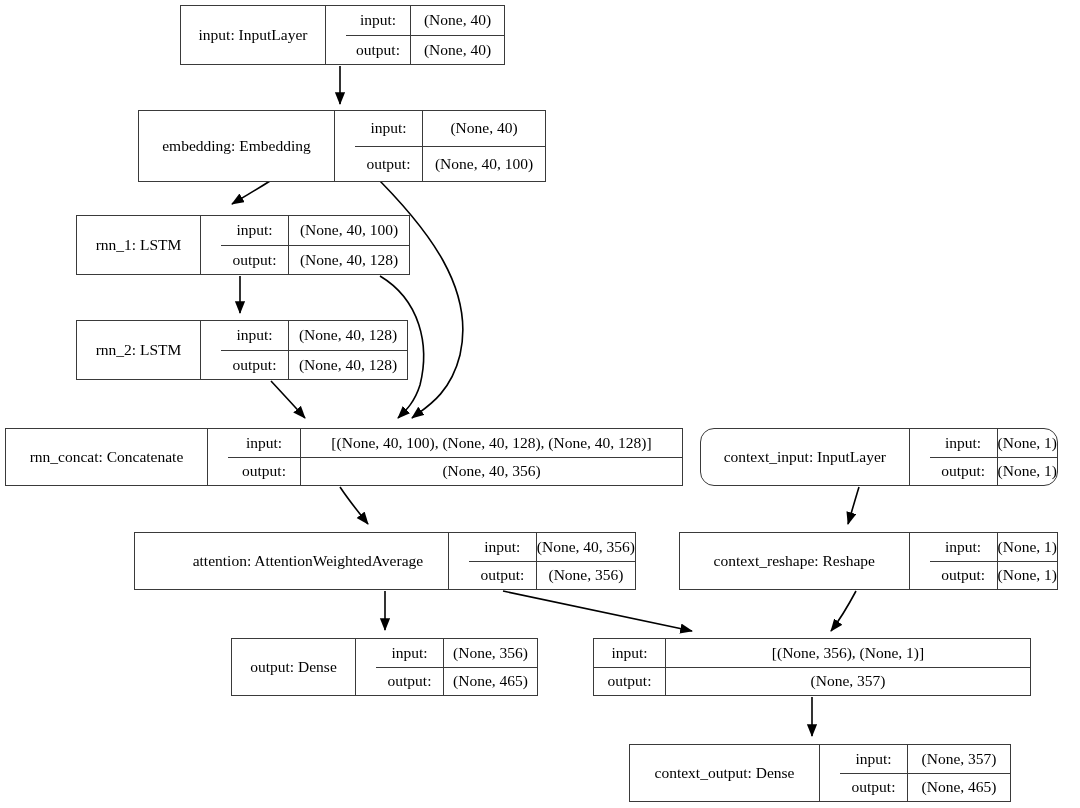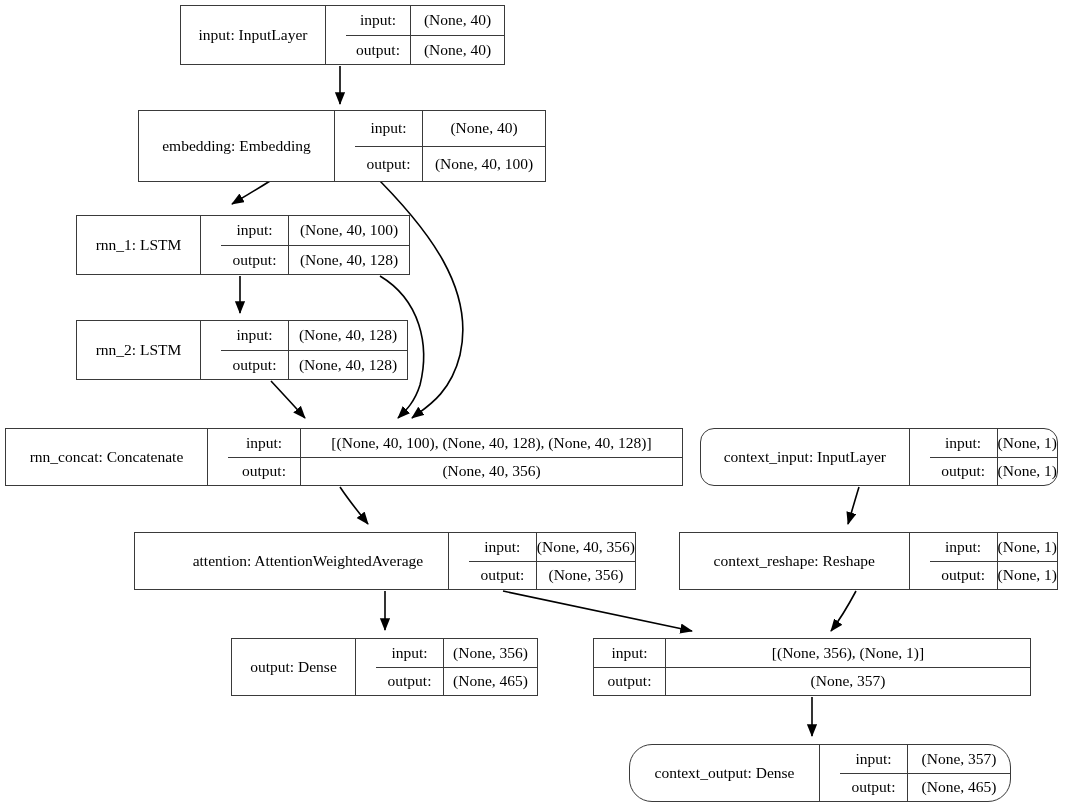--- a/index.html
+++ b/index.html
@@ -233,21 +233,21 @@
           <div class="grid-row top">
             <div class="cell-label" style="width: 72px;">input:</div>
             <div class="cell-value full">[(None, 356), (None, 1)]</div>
           </div>
           <div class="grid-row">
             <div class="cell-label" style="width: 72px;">output:</div>
             <div class="cell-value full">(None, 357)</div>
           </div>
         </div>
       </div>
-      <div class="node" style="left: 629px; top: 744px; width: 382px; height: 58px; border-radius: 23px;">
+      <div class="node" style="left: 629px; top: 744px; width: 382px; height: 58px;">
         <div class="node-name" style="width: 190px;">context_output: Dense</div>
         <div class="node-grid">
           <div class="grid-row top">
             <div class="cell-label" style="width: 68px;">input:</div>
             <div class="cell-value full">(None, 357)</div>
           </div>
           <div class="grid-row">
             <div class="cell-label" style="width: 68px;">output:</div>
             <div class="cell-value full">(None, 465)</div>
           </div>

